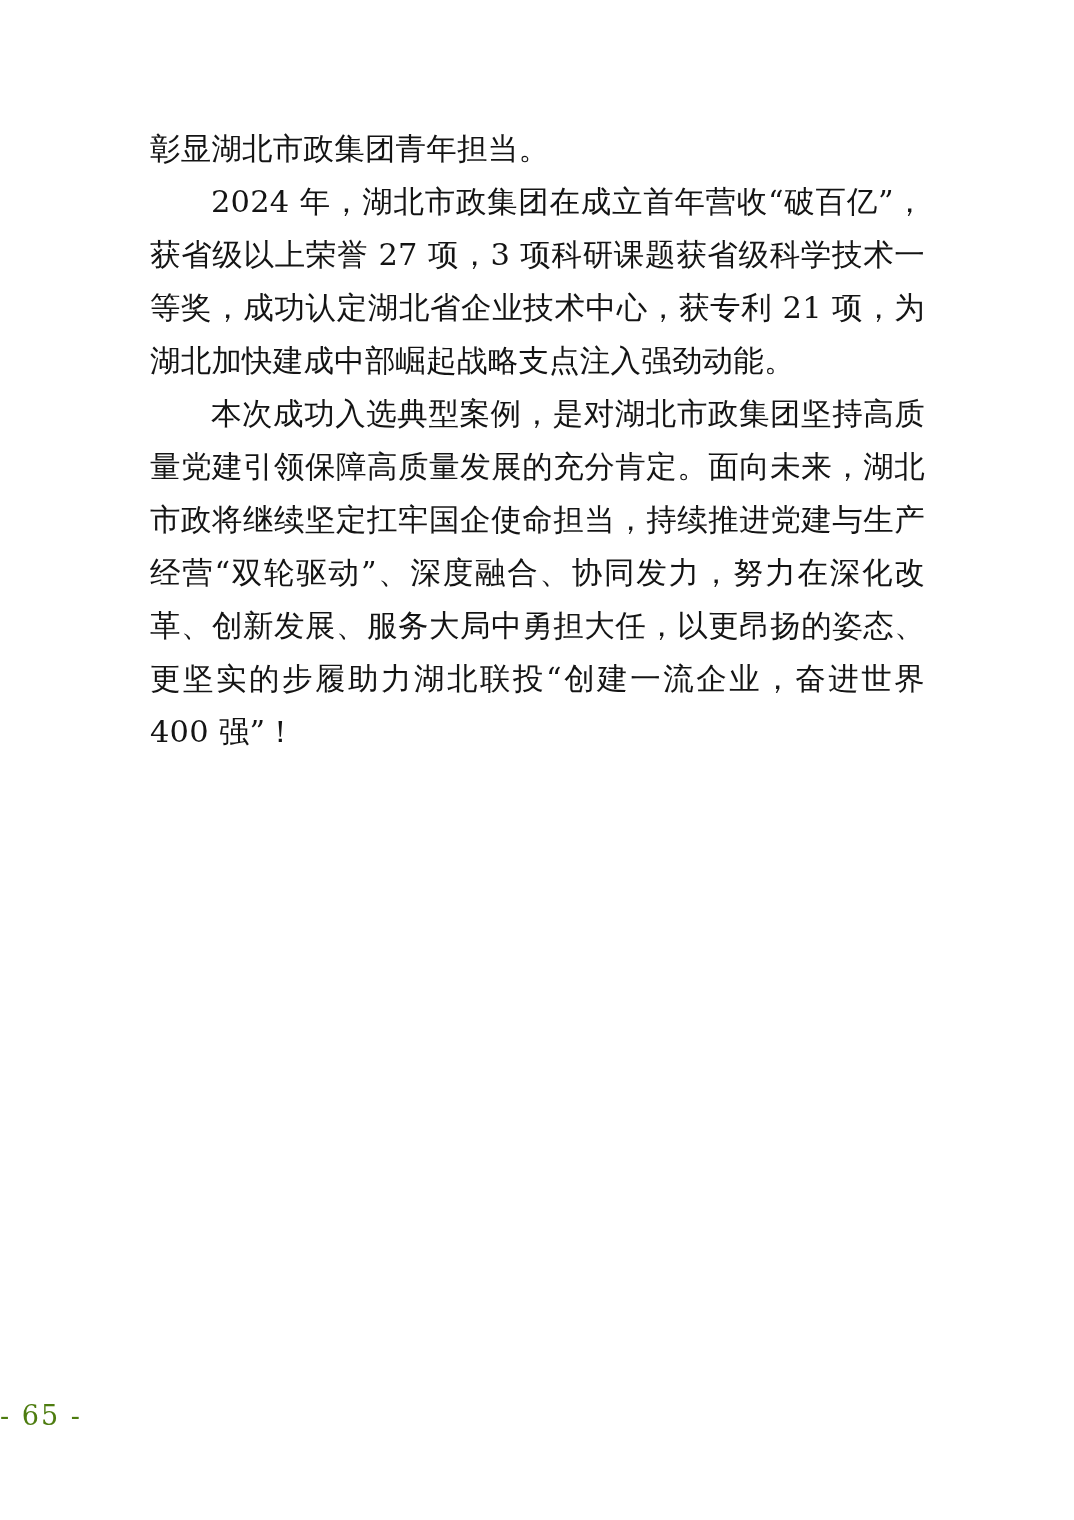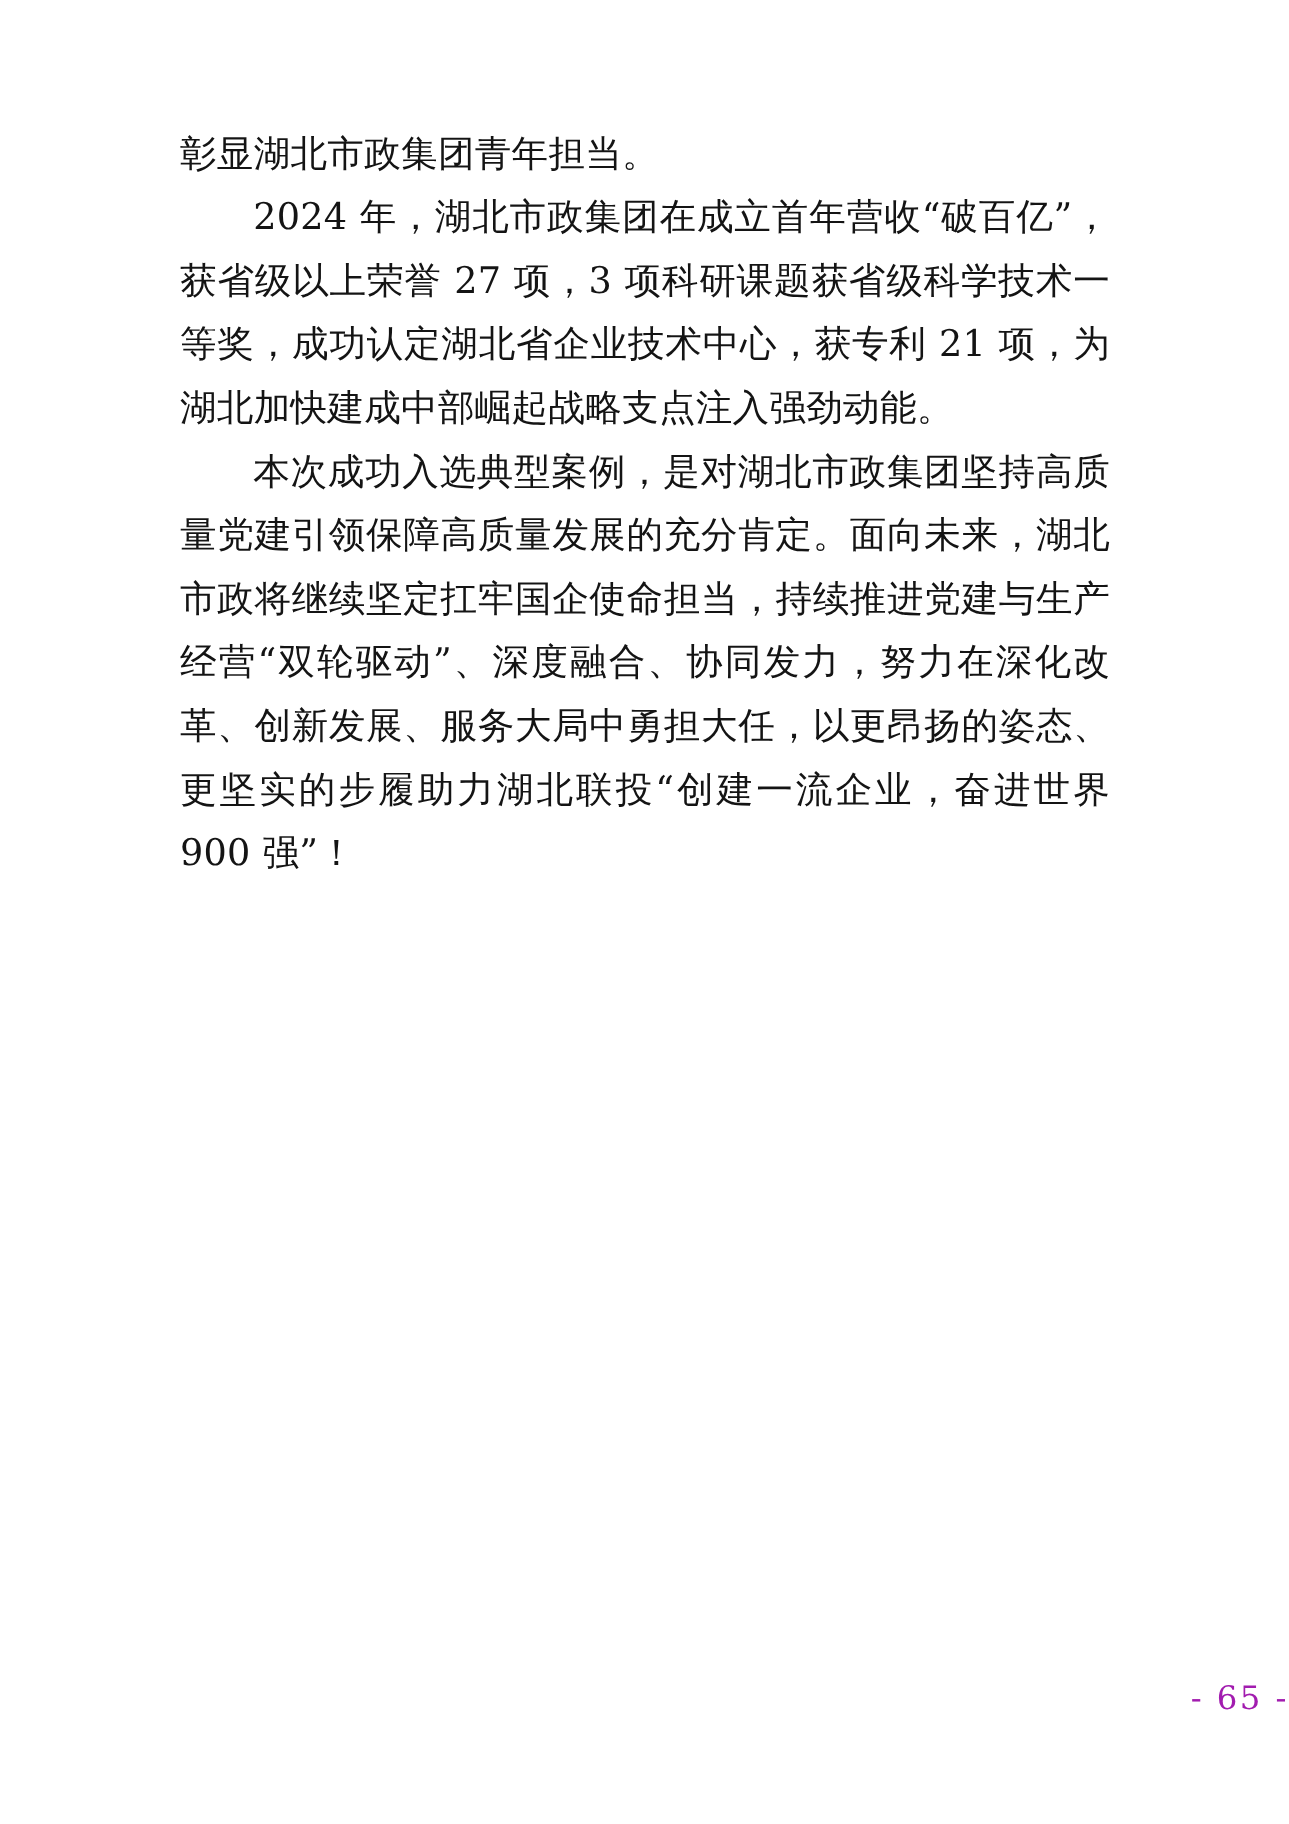--- a/index.html
+++ b/index.html
@@ -13,21 +13,21 @@
     height: 1520px;
     background: #ffffff;
     margin: 0 auto;
     overflow: hidden;
     font-family: "DejaVu Serif", "Liberation Serif", serif;
     color: #1a1a1a;
   }
   .content {
     position: absolute;
     left: 150px;
-    top: 102px;
+    top: 122px;
     width: 775px;
   }
   .para {
     font-size: 30.5px;
     line-height: 53px;
     text-align: justify;
     text-justify: inter-character;
     letter-spacing: 0.2px;
     margin: 0;
     color: #141414;
@@ -36,30 +36,30 @@
     margin-top: 0px;
   }
   .indent {
     text-indent: 61px;
   }
   .footer {
     position: absolute;
     left: 0;
     right: 0;
     top: 1400px;
-    text-align: right;
+    text-align: left;
     font-size: 27px;
     font-family: "DejaVu Serif", "Liberation Serif", serif;
-    color: #a21caf;
+    color: #4d7c0f;
     letter-spacing: 2px;
   }
 </style>
 </head>
 <body>
 
 <div class="page">
   <div class="content">
     <p class="para">彰显湖北市政集团青年担当。</p>
     <p class="para indent">2024 年，湖北市政集团在成立首年营收“破百亿”，获省级以上荣誉 27 项，3 项科研课题获省级科学技术一等奖，成功认定湖北省企业技术中心，获专利 21 项，为湖北加快建成中部崛起战略支点注入强劲动能。</p>
-    <p class="para indent">本次成功入选典型案例，是对湖北市政集团坚持高质量党建引领保障高质量发展的充分肯定。面向未来，湖北市政将继续坚定扛牢国企使命担当，持续推进党建与生产经营“双轮驱动”、深度融合、协同发力，努力在深化改革、创新发展、服务大局中勇担大任，以更昂扬的姿态、更坚实的步履助力湖北联投“创建一流企业，奋进世界 900 强”！</p>
+    <p class="para indent">本次成功入选典型案例，是对湖北市政集团坚持高质量党建引领保障高质量发展的充分肯定。面向未来，湖北市政将继续坚定扛牢国企使命担当，持续推进党建与生产经营“双轮驱动”、深度融合、协同发力，努力在深化改革、创新发展、服务大局中勇担大任，以更昂扬的姿态、更坚实的步履助力湖北联投“创建一流企业，奋进世界 400 强”！</p>
   </div>
   <div class="footer">- 65 -</div>
 </div>
 
 </body></html>

